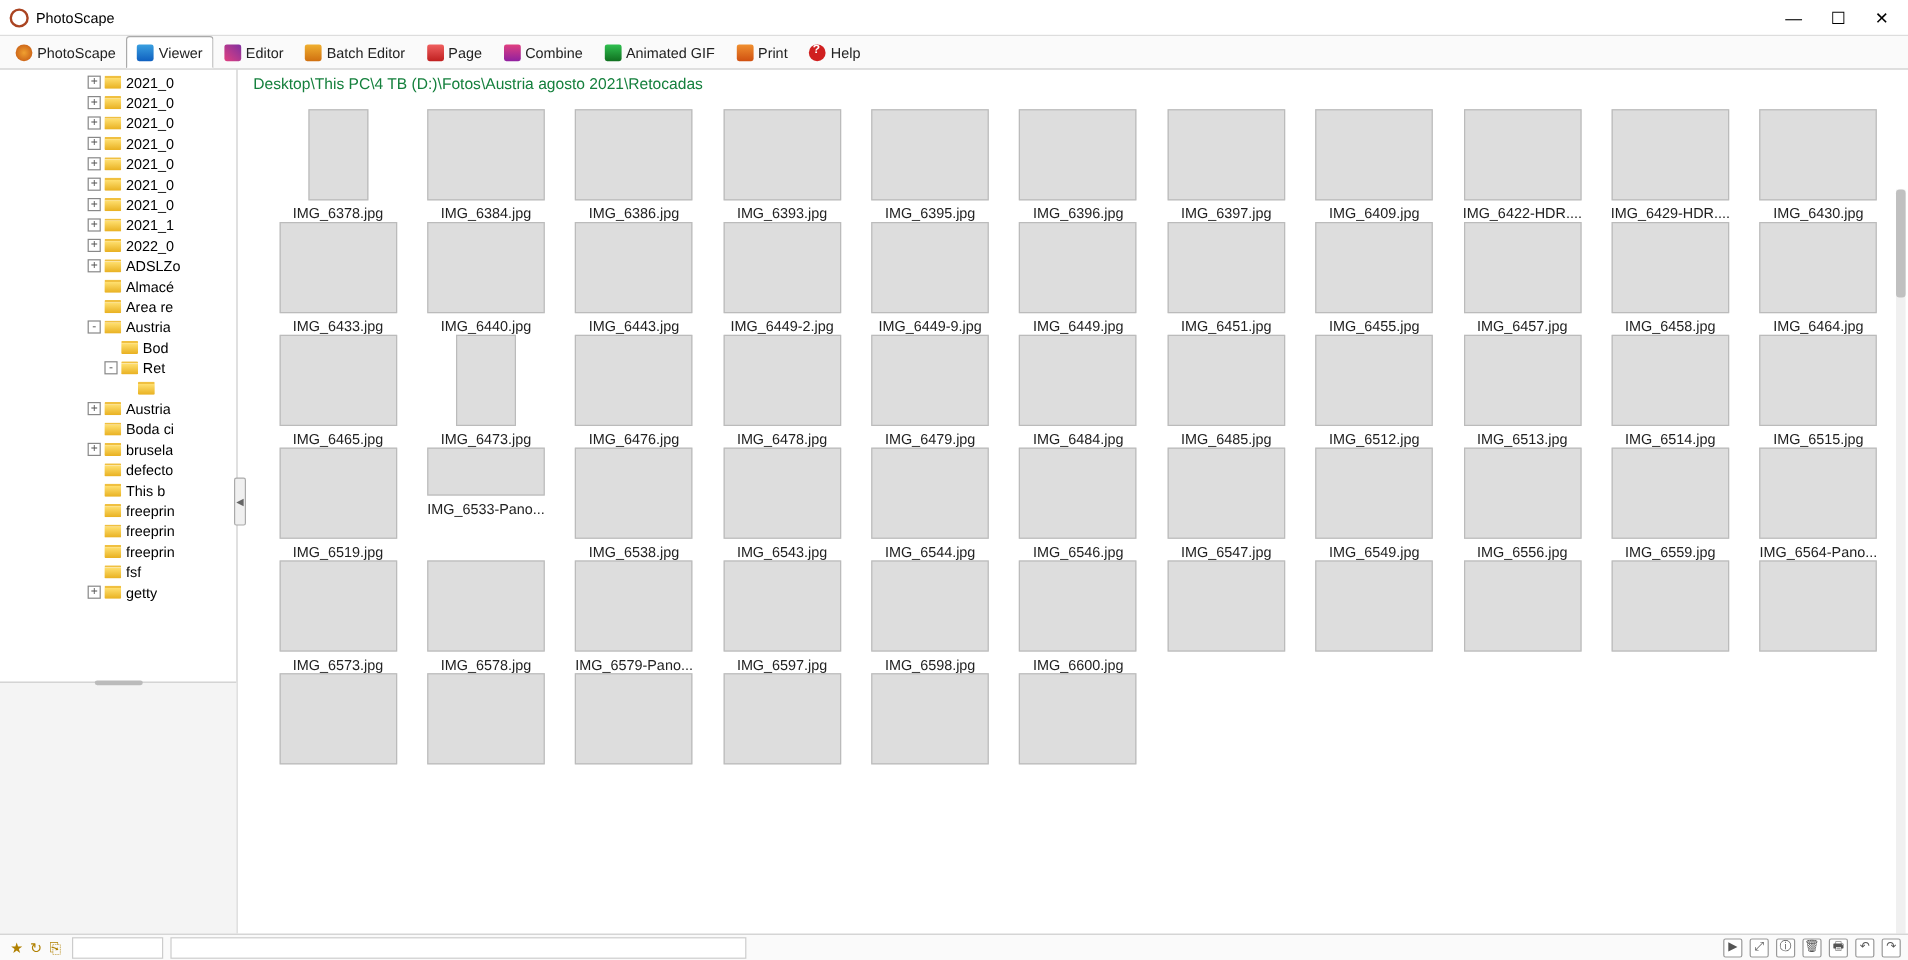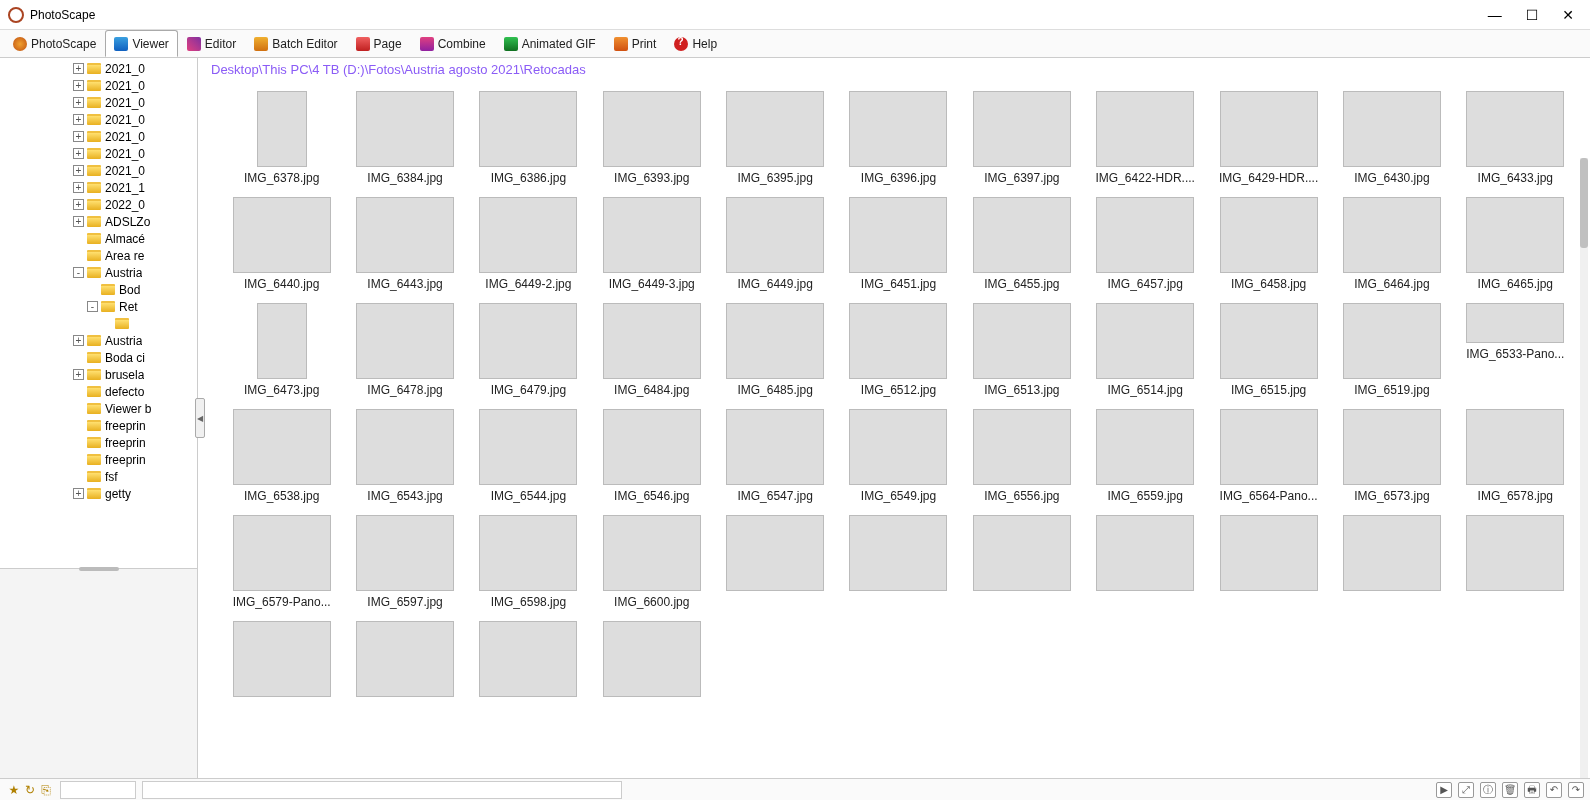--- a/index.html
+++ b/index.html
@@ -33,23 +33,23 @@
 .tree-row { display: flex; align-items: center; height: 17px; white-space: nowrap; overflow: hidden; cursor:pointer; }
 .tree-row .pad { display:inline-block; height:1px; }
 .tree-row .exp { width: 11px; height: 11px; border: 1px solid #888; text-align:center; line-height:9px; font-size:10px; margin: 0 3px; color:#555; background:#fff; cursor:pointer;}
 .tree-row .noexp { width: 17px; display:inline-block; }
 .tree-row .folder { width: 14px; height: 11px; background: linear-gradient(#ffe070,#e8b020); border-radius: 1px; margin-right: 4px; border-top: 2px solid #f0c040; }
 .tree-row .label { overflow: hidden; text-overflow: clip; text-align: center; }
 .preview-pane { height: 210px; border-top: 1px solid #ccc; background: #f4f4f4; position:relative;}
 .preview-pane .handle { width: 40px; height:4px; background:#bbb; position:absolute; top:-2px; left:50%; transform:translateX(-50%); border-radius:2px;}
 
 .content { flex: 1; display: flex; flex-direction: column; position:relative;}
-.pathbar { padding: 4px 8px; font-size: 13px; color: #8b5cf6; }
+.pathbar { padding: 4px 8px; font-size: 13px; color: #15803d; }
 .thumbs-wrap{ flex:1; overflow:auto; position:relative;}
-.thumbs { display: grid; grid-template-columns: repeat(11, 1fr); gap: 12px 10px; padding: 10px 18px 10px 22px; }
+.thumbs { display: grid; grid-template-columns: repeat(11, 1fr); gap: 0 10px; padding: 10px 18px 10px 22px; }
 .thumb { display: flex; flex-direction: column; align-items: center; cursor:pointer;}
 .thumb .img { width: 98px; height: 76px; border: 1px solid #bbb; background:#ddd; display:flex; align-items:center; justify-content:center;}
 .thumb .img.portrait{ width:50px; height:76px;}
 .thumb .img.pano{ height:40px;}
 .thumb .cap { margin-top: 4px; font-size: 12px; text-align:center; max-width: 100px; white-space: nowrap; overflow: hidden; text-overflow: ellipsis; text-decoration: underline; text-decoration-color: transparent;}
 .thumb .cap { color:#222;}
 
 
 .forest{background:linear-gradient(#2a5a2a,#0d2d0d);} 
 .castle{background:linear-gradient(#a0c8e0,#607890);} 
@@ -249,21 +249,21 @@
         <div class="tree-row">
           <span class="pad" style="width: 70px;"></span>
           <span class="noexp"></span>
           <span class="folder"></span>
           <span class="label">defecto</span>
         </div>
         <div class="tree-row">
           <span class="pad" style="width: 70px;"></span>
           <span class="noexp"></span>
           <span class="folder"></span>
-          <span class="label">Viewer b</span>
+          <span class="label">This b</span>
         </div>
         <div class="tree-row">
           <span class="pad" style="width: 70px;"></span>
           <span class="noexp"></span>
           <span class="folder"></span>
           <span class="label">freeprin</span>
         </div>
         <div class="tree-row">
           <span class="pad" style="width: 70px;"></span>
           <span class="noexp"></span>
@@ -322,20 +322,24 @@
           </div>
           <div class="thumb">
             <div class="img castle"></div>
             <div class="cap">IMG_6396.jpg</div>
           </div>
           <div class="thumb">
             <div class="img field"></div>
             <div class="cap">IMG_6397.jpg</div>
           </div>
           <div class="thumb">
+            <div class="img field"></div>
+            <div class="cap">IMG_6409.jpg</div>
+          </div>
+          <div class="thumb">
             <div class="img forest"></div>
             <div class="cap">IMG_6422-HDR....</div>
           </div>
           <div class="thumb">
             <div class="img mountain"></div>
             <div class="cap">IMG_6429-HDR....</div>
           </div>
           <div class="thumb">
             <div class="img mountain"></div>
             <div class="cap">IMG_6430.jpg</div>
@@ -351,21 +355,21 @@
           <div class="thumb">
             <div class="img field"></div>
             <div class="cap">IMG_6443.jpg</div>
           </div>
           <div class="thumb">
             <div class="img field"></div>
             <div class="cap">IMG_6449-2.jpg</div>
           </div>
           <div class="thumb">
             <div class="img forest"></div>
-            <div class="cap">IMG_6449-3.jpg</div>
+            <div class="cap">IMG_6449-9.jpg</div>
           </div>
           <div class="thumb">
             <div class="img field"></div>
             <div class="cap">IMG_6449.jpg</div>
           </div>
           <div class="thumb">
             <div class="img mountain"></div>
             <div class="cap">IMG_6451.jpg</div>
           </div>
           <div class="thumb">
@@ -384,20 +388,24 @@
             <div class="img person"></div>
             <div class="cap">IMG_6464.jpg</div>
           </div>
           <div class="thumb">
             <div class="img person"></div>
             <div class="cap">IMG_6465.jpg</div>
           </div>
           <div class="thumb">
             <div class="img waterfall portrait"></div>
             <div class="cap">IMG_6473.jpg</div>
+          </div>
+          <div class="thumb">
+            <div class="img street"></div>
+            <div class="cap">IMG_6476.jpg</div>
           </div>
           <div class="thumb">
             <div class="img street"></div>
             <div class="cap">IMG_6478.jpg</div>
           </div>
           <div class="thumb">
             <div class="img street"></div>
             <div class="cap">IMG_6479.jpg</div>
           </div>
           <div class="thumb">

